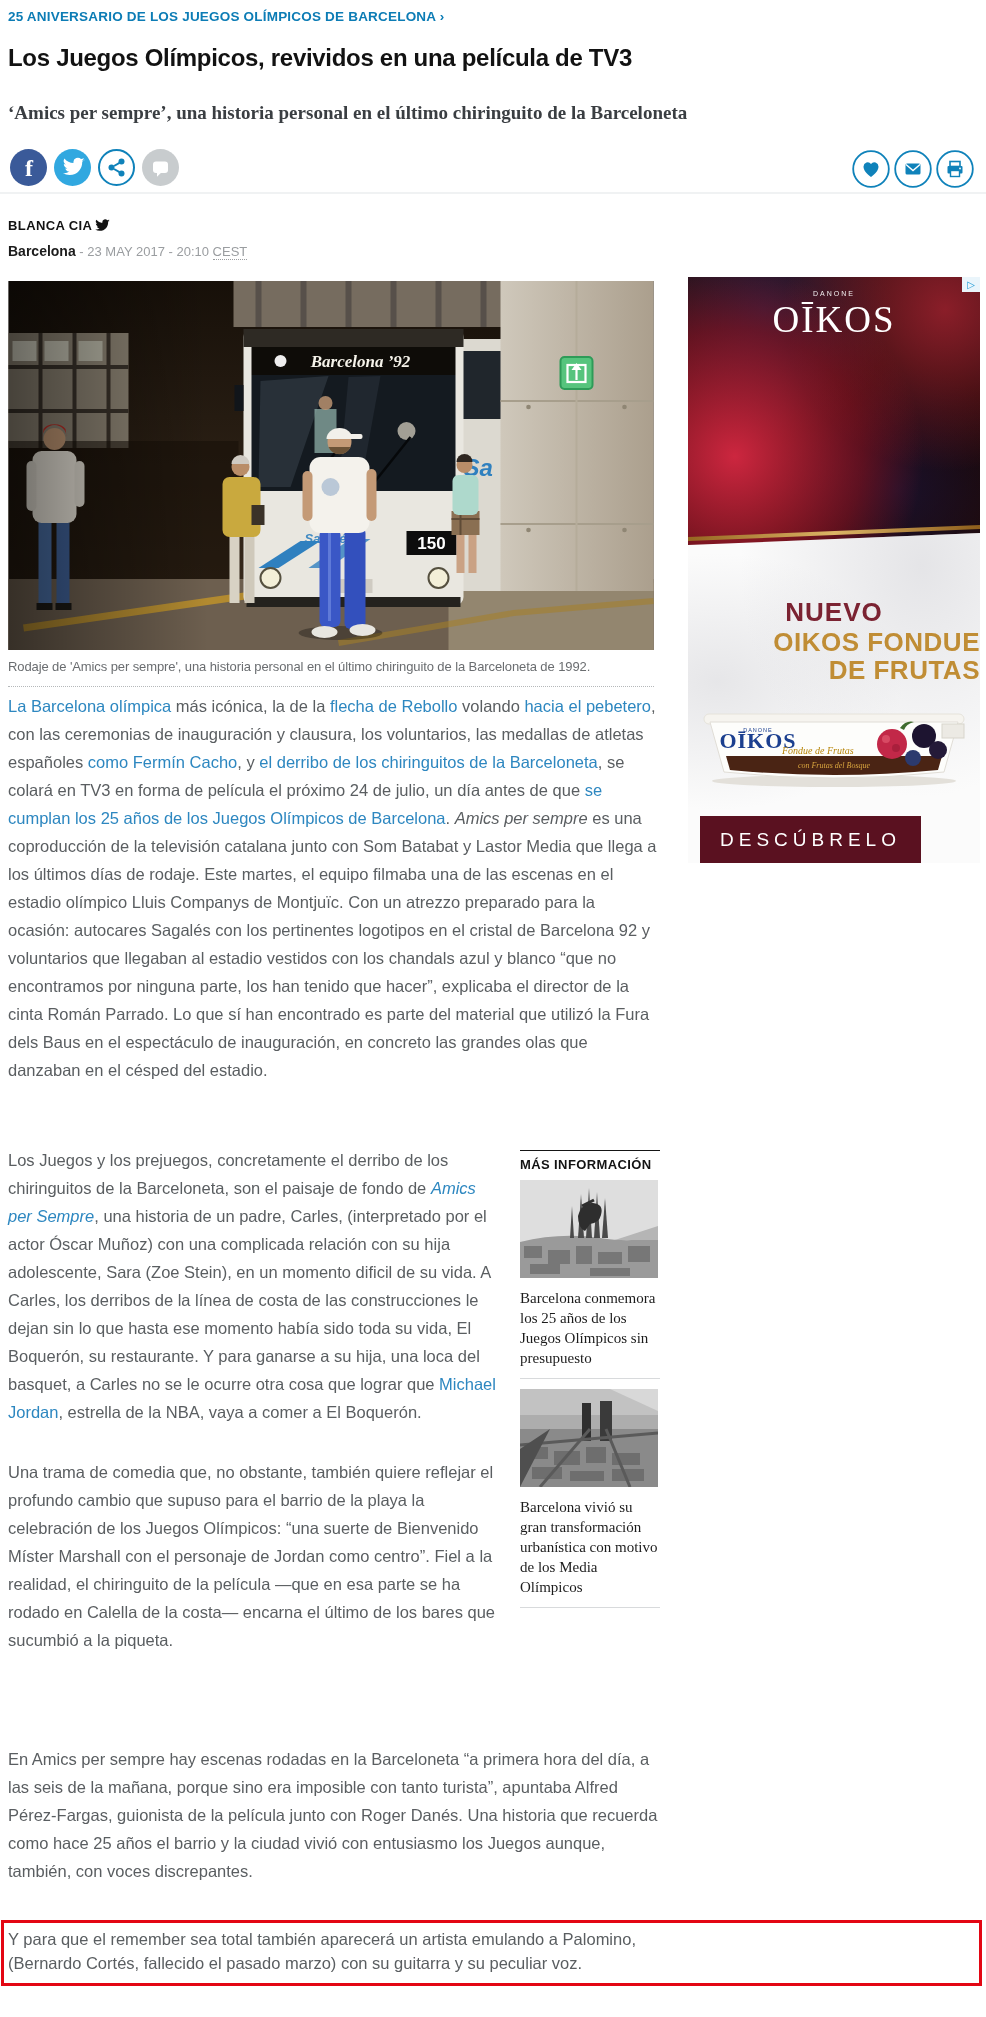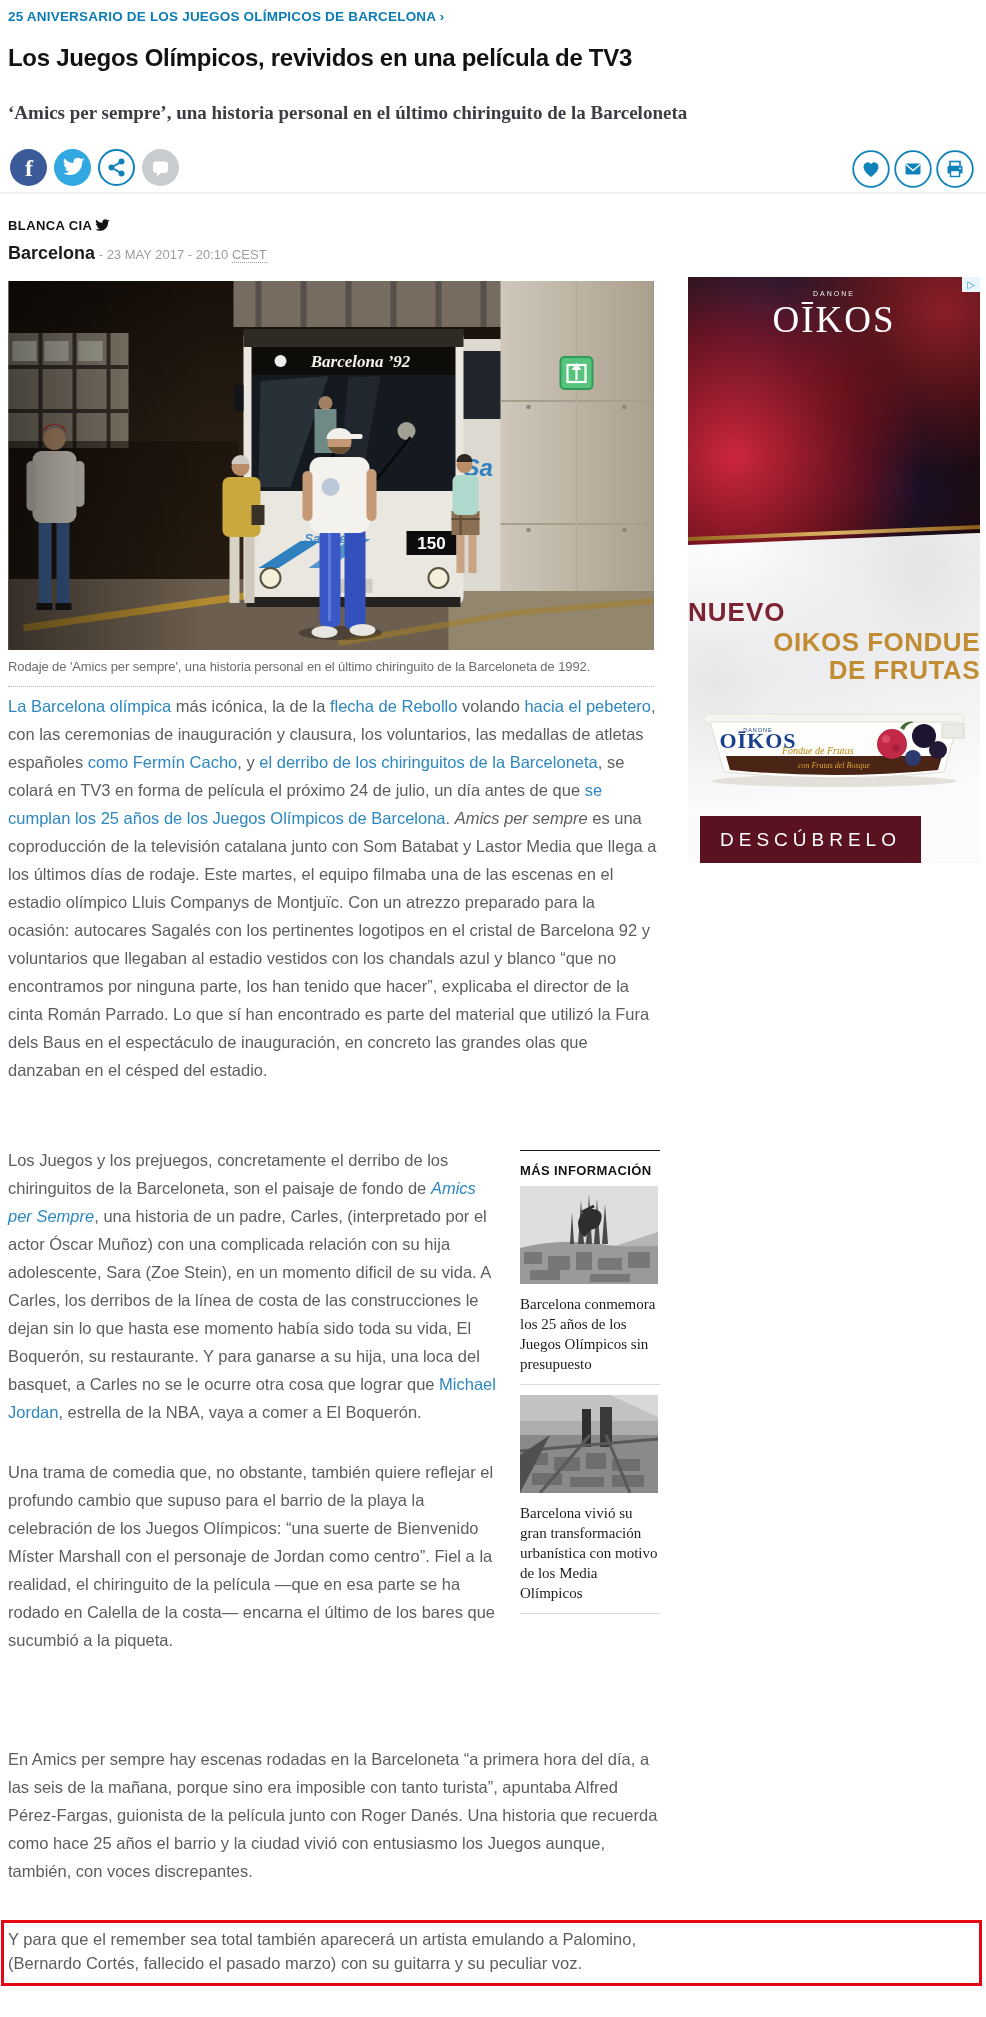--- a/index.html
+++ b/index.html
@@ -18,39 +18,39 @@
 
   .share-left { position:absolute; left:10px; top:149px; display:flex; gap:7px; }
   .share-right { position:absolute; left:852px; top:150px; display:flex; gap:4px; }
   .icon-btn { display:block; cursor:pointer; }
 
   .divider { position:absolute; left:0; top:192px; width:986px; height:2px; background:#f0f2f3; }
 
   .author-row { position:absolute; left:8px; top:218px; display:flex; align-items:center; gap:2px; }
   .author-name { font-size:13px; font-weight:bold; color:#131313; letter-spacing:.4px; }
   .dateline { position:absolute; left:8px; top:243px; font-size:13px; color:#9a9da0; }
-  .dateline .loc { font-size:18px; font-weight:bold; color:#1b1b1b; }
+  .dateline .loc { font-size:14px; font-weight:bold; color:#1b1b1b; }
   .dateline .tz { border-bottom:1px dotted #9a9da0; }
 
   figure.hero { position:absolute; left:8px; top:281px; width:646px; }
   figure.hero svg { display:block; }
   figcaption { margin-top:9px; padding-bottom:12px; border-bottom:1px dotted #b5b8ba;
                font-size:13px; color:#6a6d70; letter-spacing:-.1px; white-space:nowrap; }
 
   .body-text { font-size:16.5px; line-height:28px; color:#5a5e61; }
   .body-text a, a.link { color:#2d87c0; }
   .italic { font-style: italic; }
 
   .p1 { position:absolute; left:8px; top:692px; width:652px; }
   .flow { position:absolute; left:8px; top:1146px; width:652px; }
   .flow p { margin-bottom:32px; }
   .p4 { position:absolute; left:8px; top:1745px; width:652px; }
 
   aside.more-info { float:right; width:140px; margin:4px 0 12px 18px; }
-  .mi-label { border-top:1px solid #151515; padding-top:12px; font-size:13px; font-weight:bold;
+  .mi-label { border-top:1px solid #151515; padding-top:6px; font-size:13px; font-weight:bold;
               letter-spacing:.4px; color:#131313; margin-bottom:8px; }
   .mi-item { display:block; margin-bottom:6px; }
   .mi-title { display:block; font-family:"Liberation Serif", serif; font-size:15px;
               line-height:20px; color:#1c1c1c; margin-top:6px; }
   .mi-hr { border:none; border-top:1px solid #d8dadc; margin:10px 0; }
 
   .highlight-box { position:absolute; left:1px; top:1920px; width:981px;
                    border:3px solid #e30613; }
   .highlight-box p { width:648px; margin:4px 0 8px 4px; font-size:16.5px; line-height:24px;
                      color:#5a5e61; }
@@ -72,21 +72,21 @@
   .adchoices { position:absolute; right:0; top:0; width:18px; height:15px; background:#eaf5fb;
                color:#1e9ad6; font-size:10px; line-height:15px; text-align:center; cursor:pointer; }
   .gold-line { position:absolute; top:254px; left:-6px; width:304px; height:4px;
                background:linear-gradient(90deg,#93621e,#dcb466,#8a5a18); transform:rotate(-2.4deg); }
   .ad-bottom { position:absolute; left:0; top:256px; width:292px; height:330px;
     clip-path:polygon(0 12px,100% 0,100% 100%,0 100%);
     background:
       radial-gradient(ellipse at 80% 10%, rgba(210,210,215,.55), rgba(0,0,0,0) 55%),
       radial-gradient(ellipse at 10% 45%, rgba(205,205,210,.45), rgba(0,0,0,0) 50%),
       #fbfbfb; }
-  .ad-h1 { margin-top:64px; text-align:left; font-size:26px; font-weight:bold;
+  .ad-h1 { margin-top:64px; text-align:center; font-size:26px; font-weight:bold;
            letter-spacing:1px; color:#7b2332; }
   .ad-h2 { text-align:right; font-size:26px; line-height:28px; font-weight:bold;
            letter-spacing:.5px; color:#c08d35; }
   .ad-product { position:absolute; left:4px; top:165px; }
   .ad-cta { position:absolute; left:12px; bottom:0; width:221px; height:47px; background:#5a1120;
             color:#fff; font-size:19px; letter-spacing:5px; text-align:center; line-height:47px; }
 </style>
 </head>
 <body>
 

